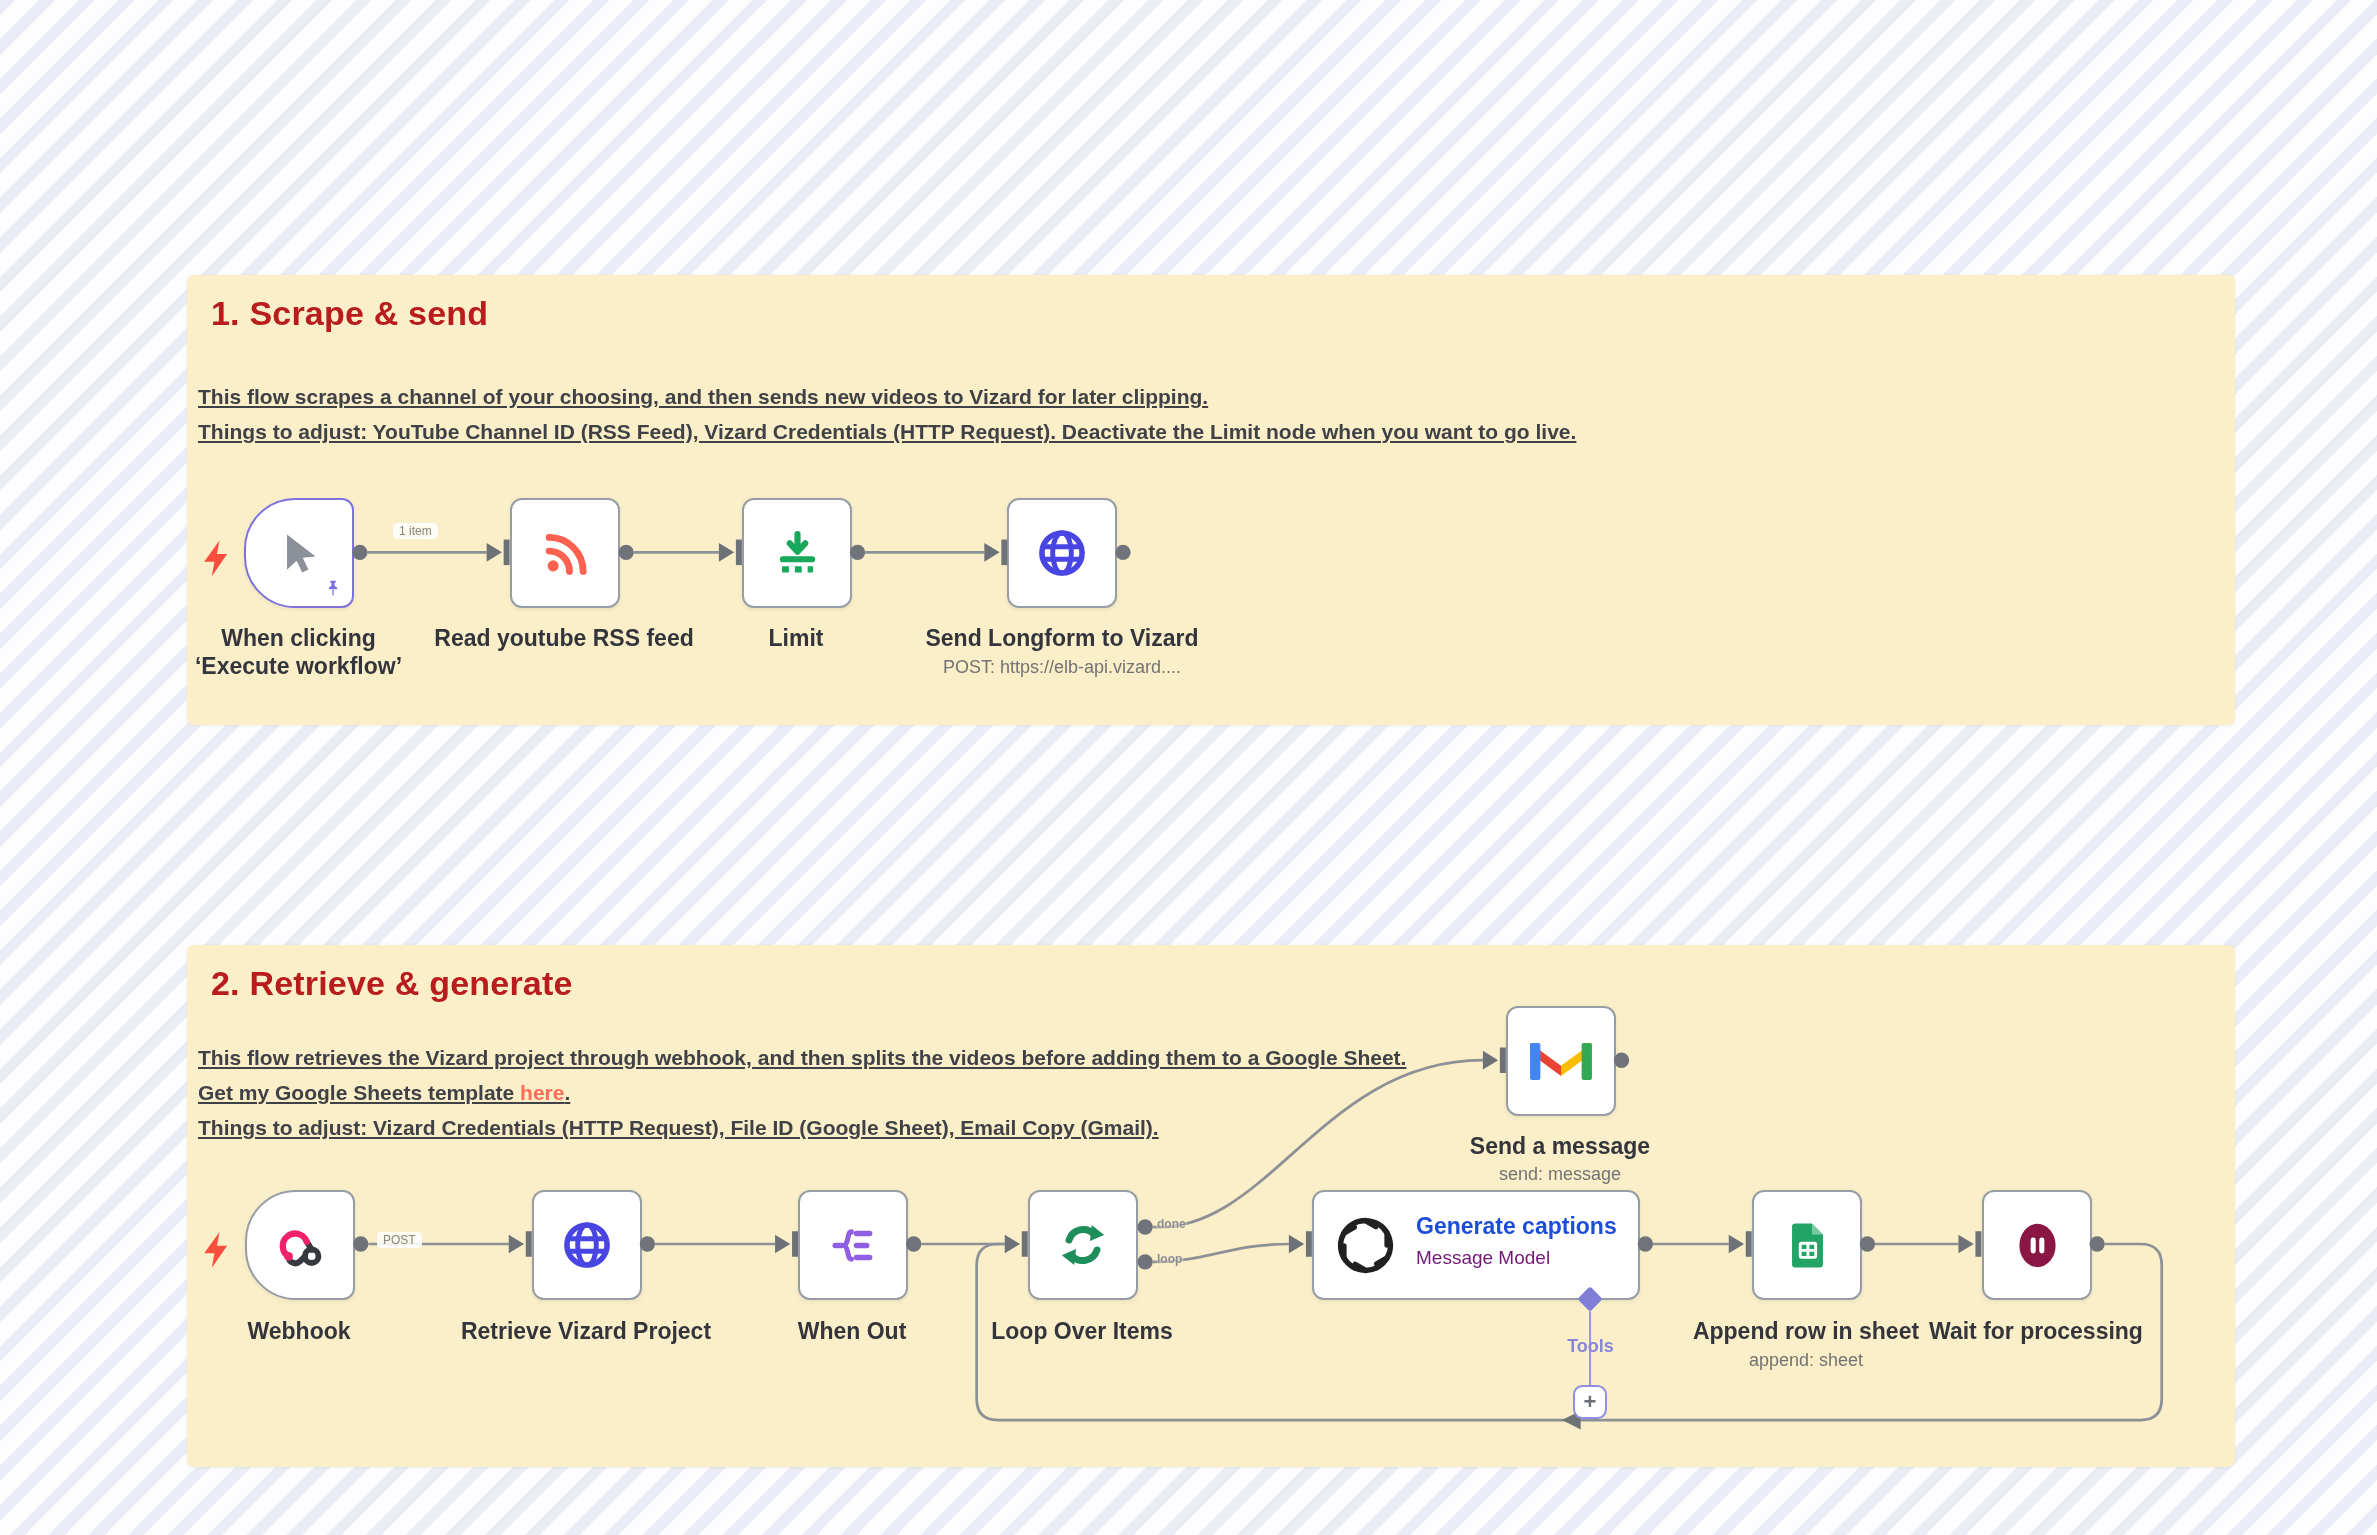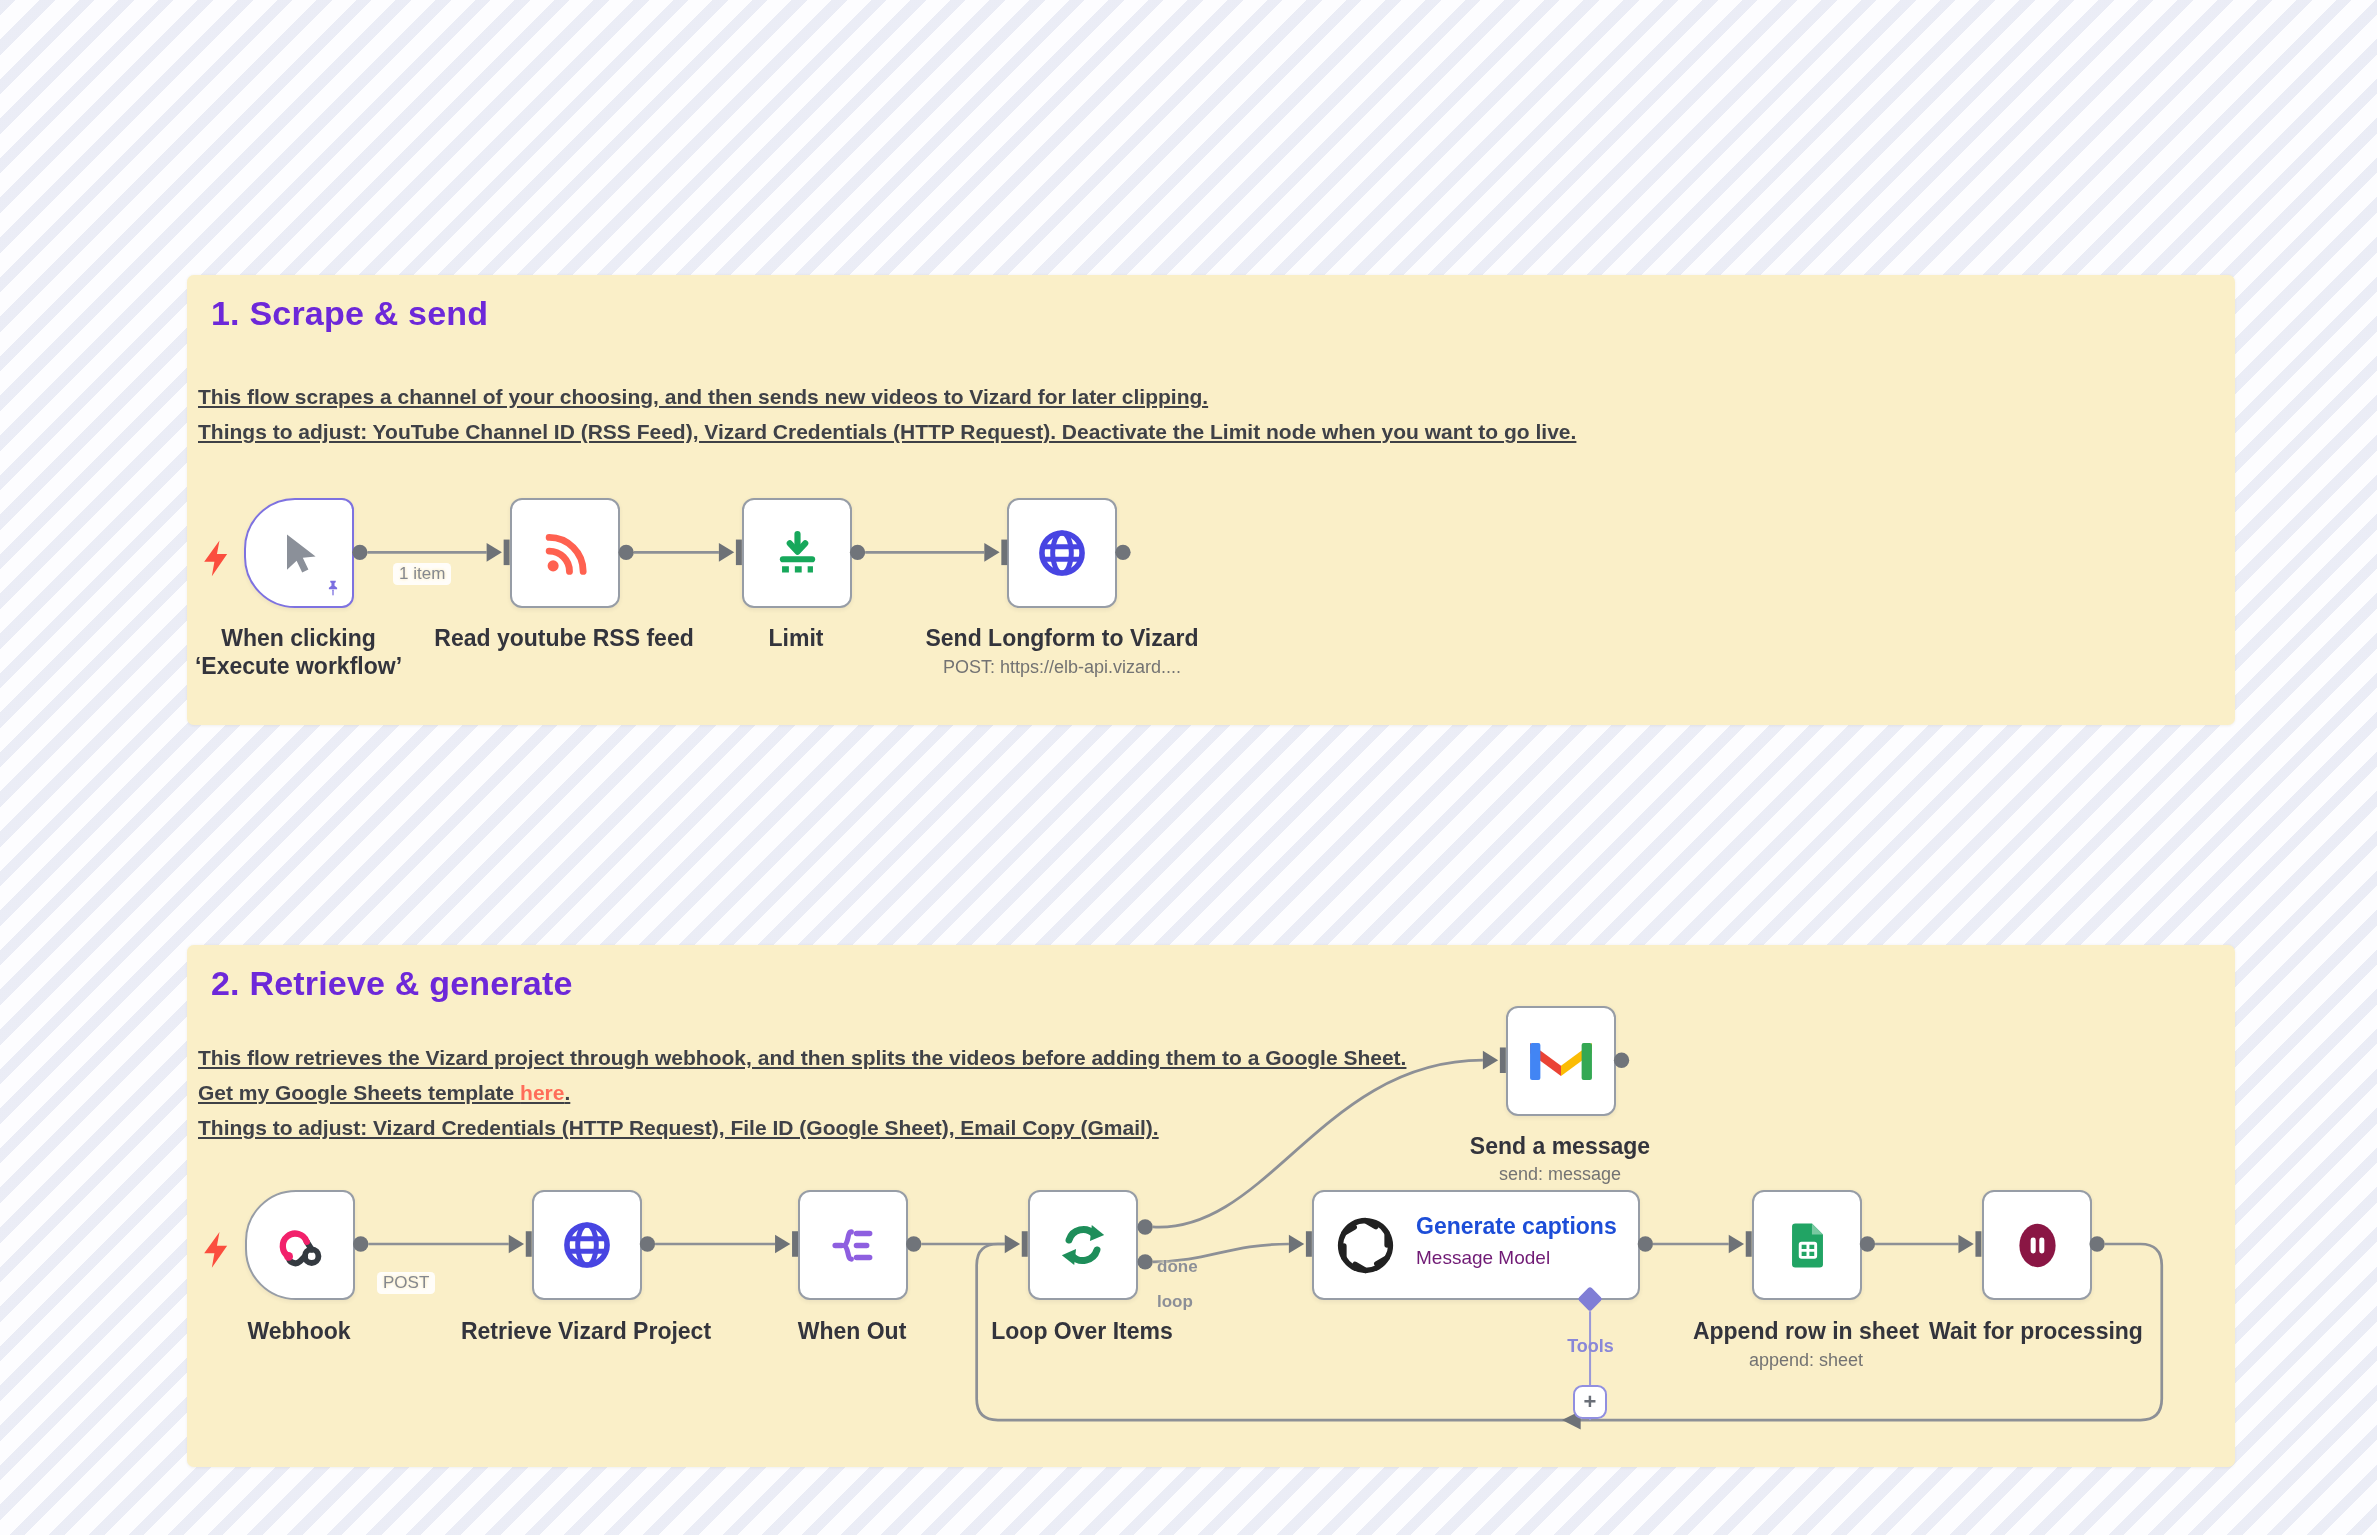--- a/index.html
+++ b/index.html
@@ -11,21 +11,21 @@
       rgba(255,255,255,0) 11px, rgba(255,255,255,0) 28px);
     font-family:"Liberation Sans", sans-serif;
     -webkit-font-smoothing:antialiased;
   }
   .sticky{
     position:absolute;background:#faefc8;border-radius:6.8px;
     box-shadow:0 0.9px 2.6px rgba(90,80,40,.08);z-index:0;
   }
   .sticky-title{
     position:absolute;left:24px;top:19px;
-    font-size:34px;font-weight:700;color:#6d28d9;letter-spacing:0.2px;
+    font-size:34px;font-weight:700;color:#b91c1c;letter-spacing:0.2px;
   }
   .sticky-desc{
     position:absolute;left:11px;
     font-size:21px;font-weight:700;color:#3f4147;line-height:35px;text-decoration:underline;
   }
   .link{color:#ff6d5a;cursor:pointer;}
   .node{
     position:absolute;width:110px;height:110px;background:#ffffff;
     border:2.1px solid #979da6;border-radius:12px;z-index:2;
     display:flex;align-items:center;justify-content:center;
@@ -36,23 +36,22 @@
   .node.wide{width:328px;justify-content:flex-start;padding-left:19px;}
   .node-label{
     position:absolute;text-align:center;font-size:23px;font-weight:600;
     color:#33343c;z-index:4;line-height:28px;
   }
   .node-sublabel{
     position:absolute;text-align:center;font-size:18px;font-weight:400;
     color:#737373;z-index:4;
   }
   .conn-label{
-    position:absolute;font-size:17px;font-weight:600;color:#8c8f97;z-index:4;
+    position:absolute;font-size:12px;font-weight:600;color:#8c8f97;z-index:4;
     text-shadow:0 0 3.4px #faefc8,0 0 3.4px #faefc8;
-    margin-top:40px;
   }
   .pill{
     background:rgba(255,255,255,.88);border-radius:4.3px;padding:0.9px 6px;
     font-weight:400;color:#85888f;
   }
   .gen-title{position:absolute;font-size:23px;font-weight:600;color:#1d4ed8;z-index:4;}
   .gen-sub{position:absolute;font-size:19px;color:#701a75;z-index:4;}
   .tools-diamond{
     position:absolute;width:18px;height:18px;background:#807ed6;border-radius:2.6px;
     transform:rotate(45deg);z-index:4;

